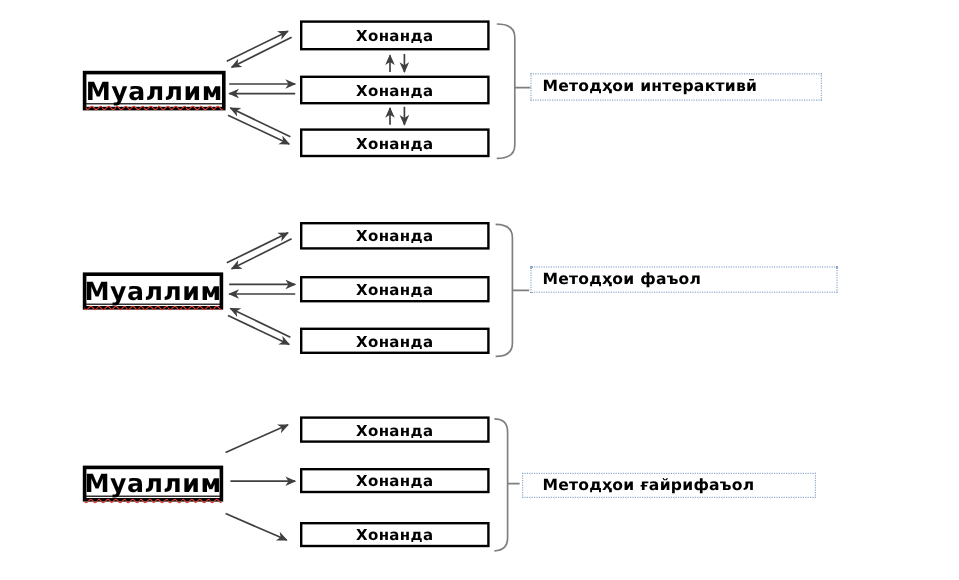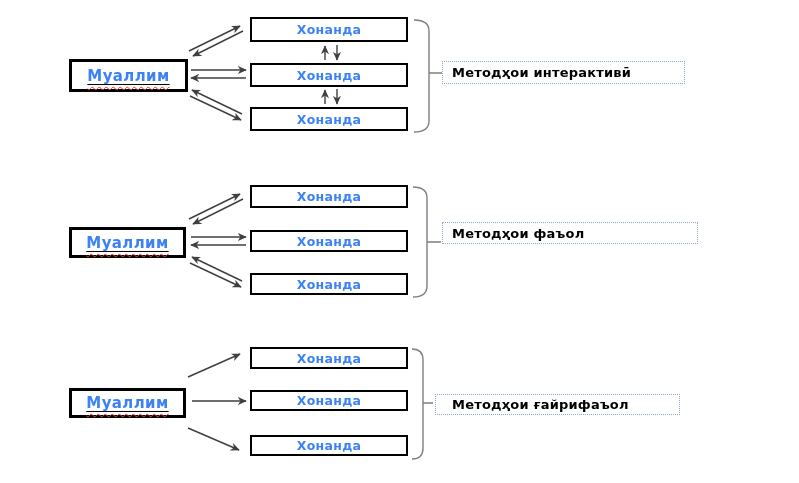--- a/index.html
+++ b/index.html
@@ -4,24 +4,24 @@
 <style>
   html,body{margin:0;padding:0;background:#fff;}
   .canvas{
     position:relative;width:799px;height:483px;background:#ffffff;
     font-family:"DejaVu Sans","Liberation Sans",sans-serif;overflow:hidden;
   }
   .layer{position:absolute;left:0;top:0;}
   .box{
     position:absolute;box-sizing:border-box;background:#ffffff;
     border:3px solid #000;display:flex;align-items:center;justify-content:center;
-    color:#3b82f6;
+    color:#000000;
   }
   .student-box{border-width:2.5px;}
-  .teacher-text{font-size:15px;font-weight:bold;letter-spacing:.4px;}
+  .teacher-text{font-size:21px;font-weight:bold;letter-spacing:.4px;}
   .student-text{font-size:12.5px;font-weight:bold;letter-spacing:.3px;}
   .u-solid{text-decoration:underline;text-decoration-color:#000;text-decoration-thickness:1px;text-underline-offset:3px;}
   .u-wavy{text-decoration:underline wavy #e03c31;text-decoration-thickness:1px;text-underline-offset:5px;text-decoration-skip-ink:none;}
   .label-box{
     position:absolute;box-sizing:border-box;background:#ffffff;
     border:1px dotted #8fa9cc;display:flex;align-items:center;
     font-size:13px;font-weight:bold;color:#000;letter-spacing:.2px;white-space:nowrap;
   }
   .pad-a{padding-left:9px;}
   .pad-b{padding-left:16px;align-items:center;}

